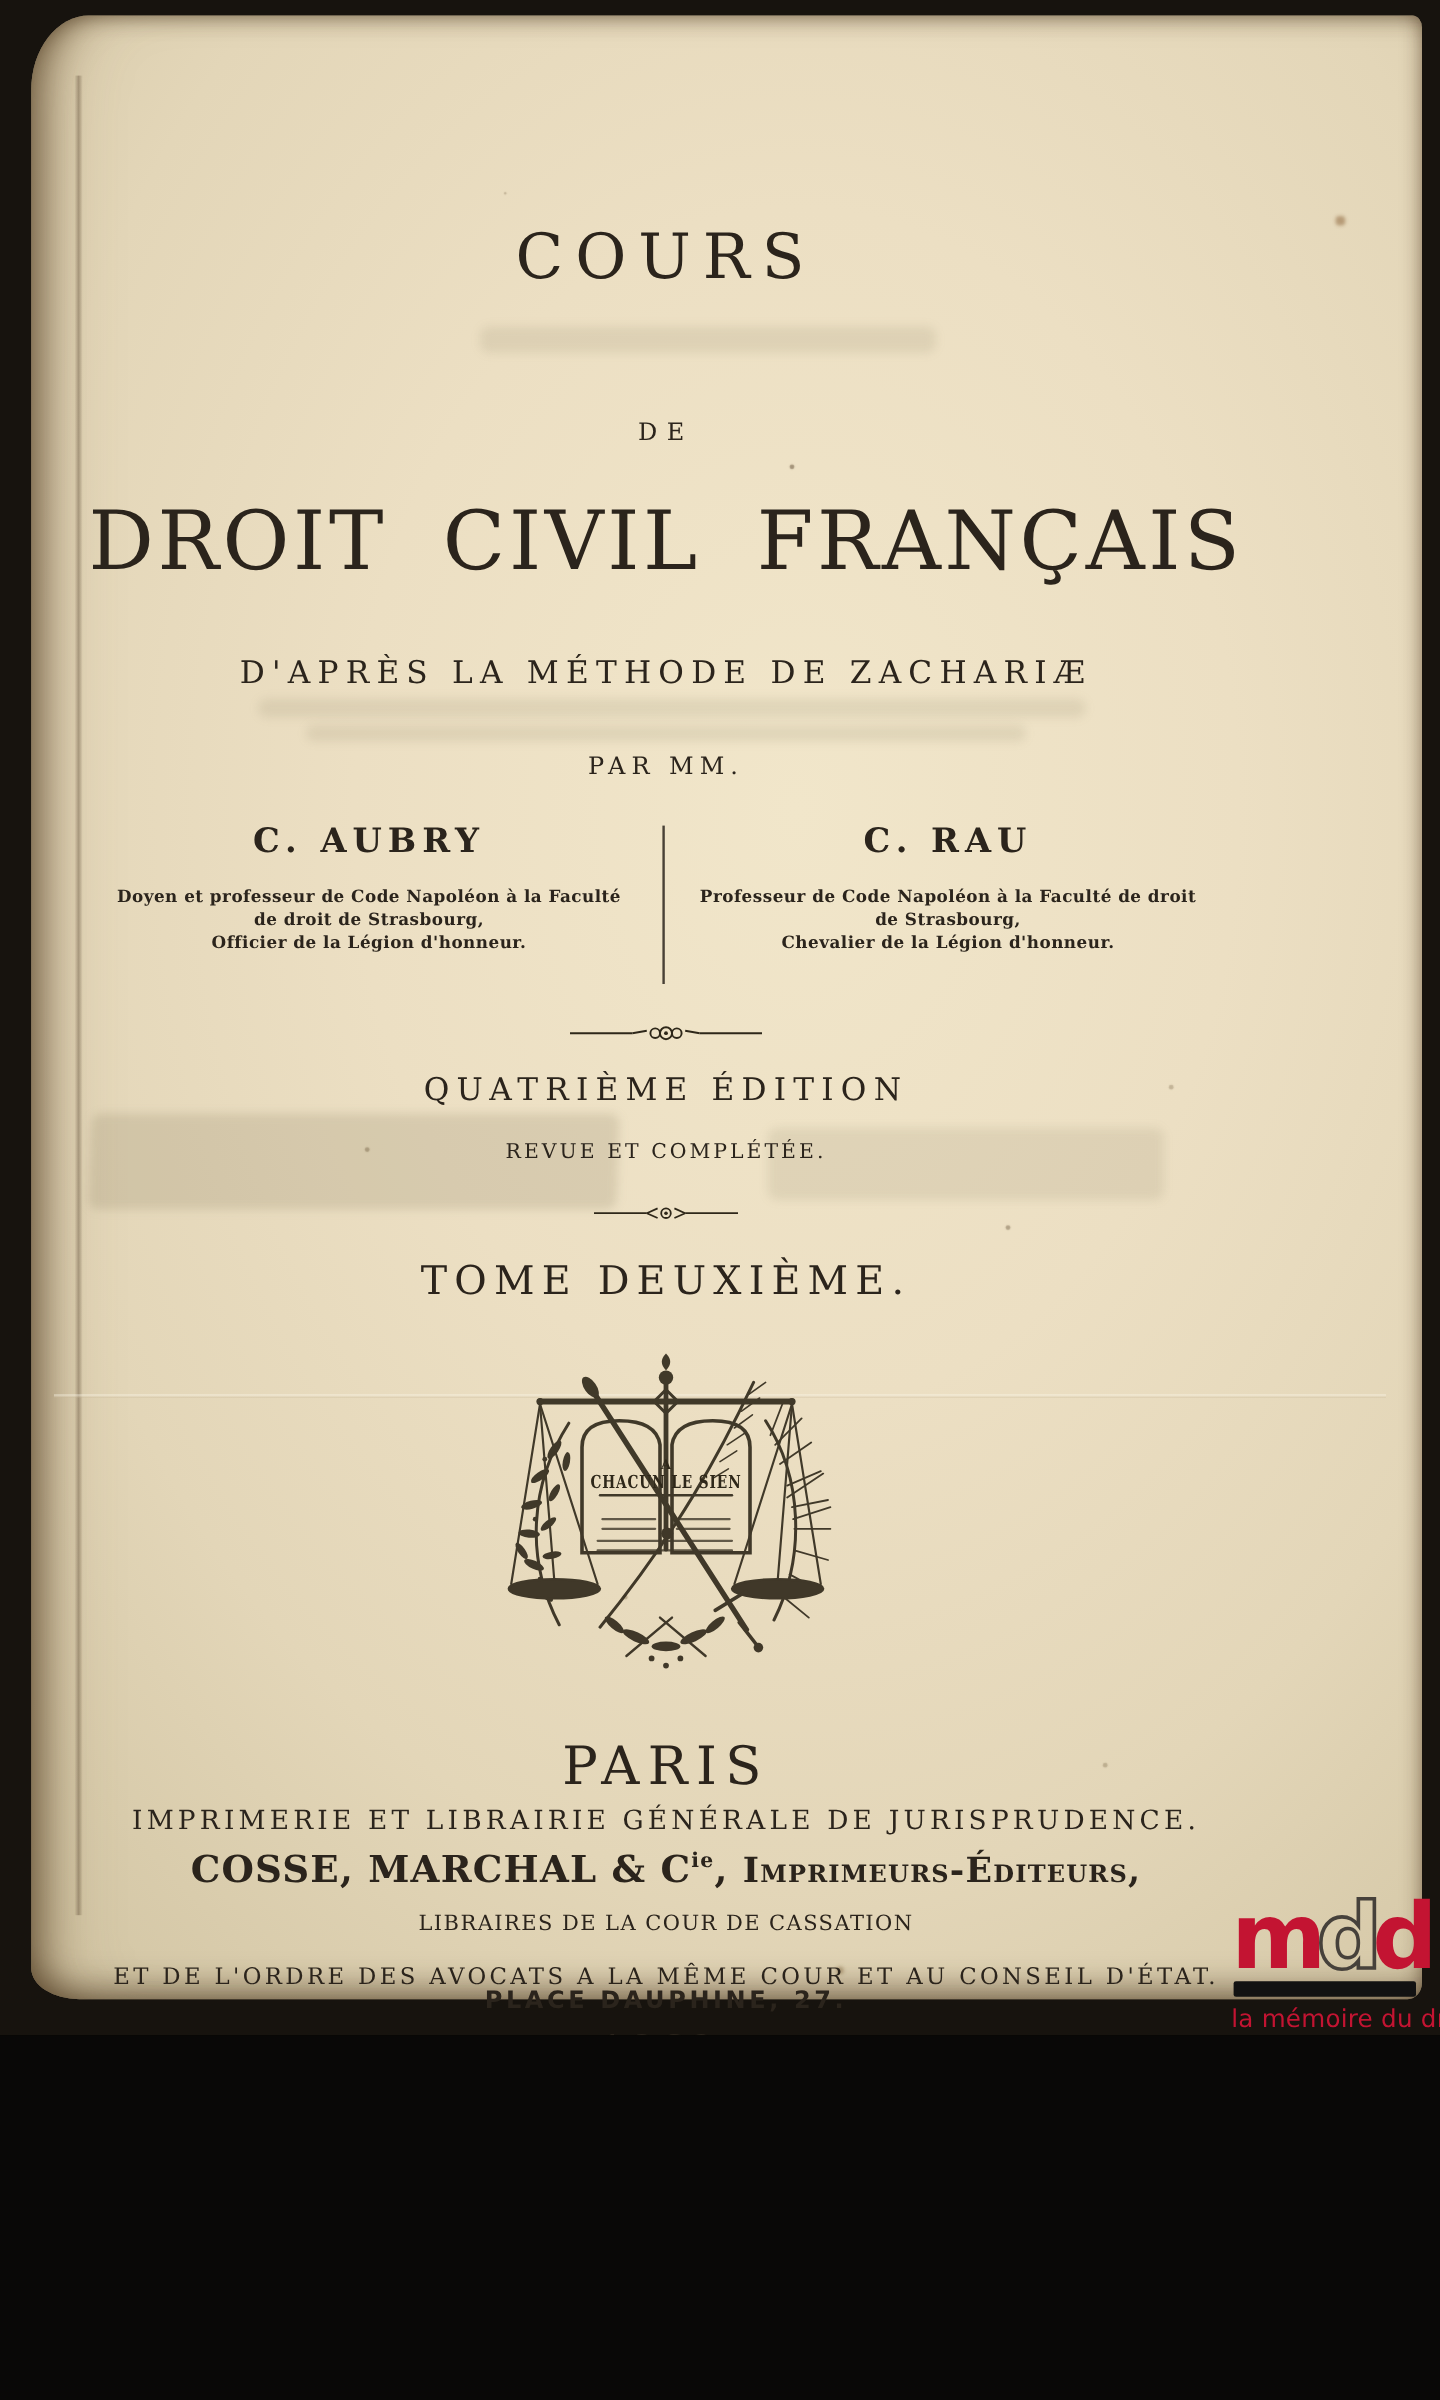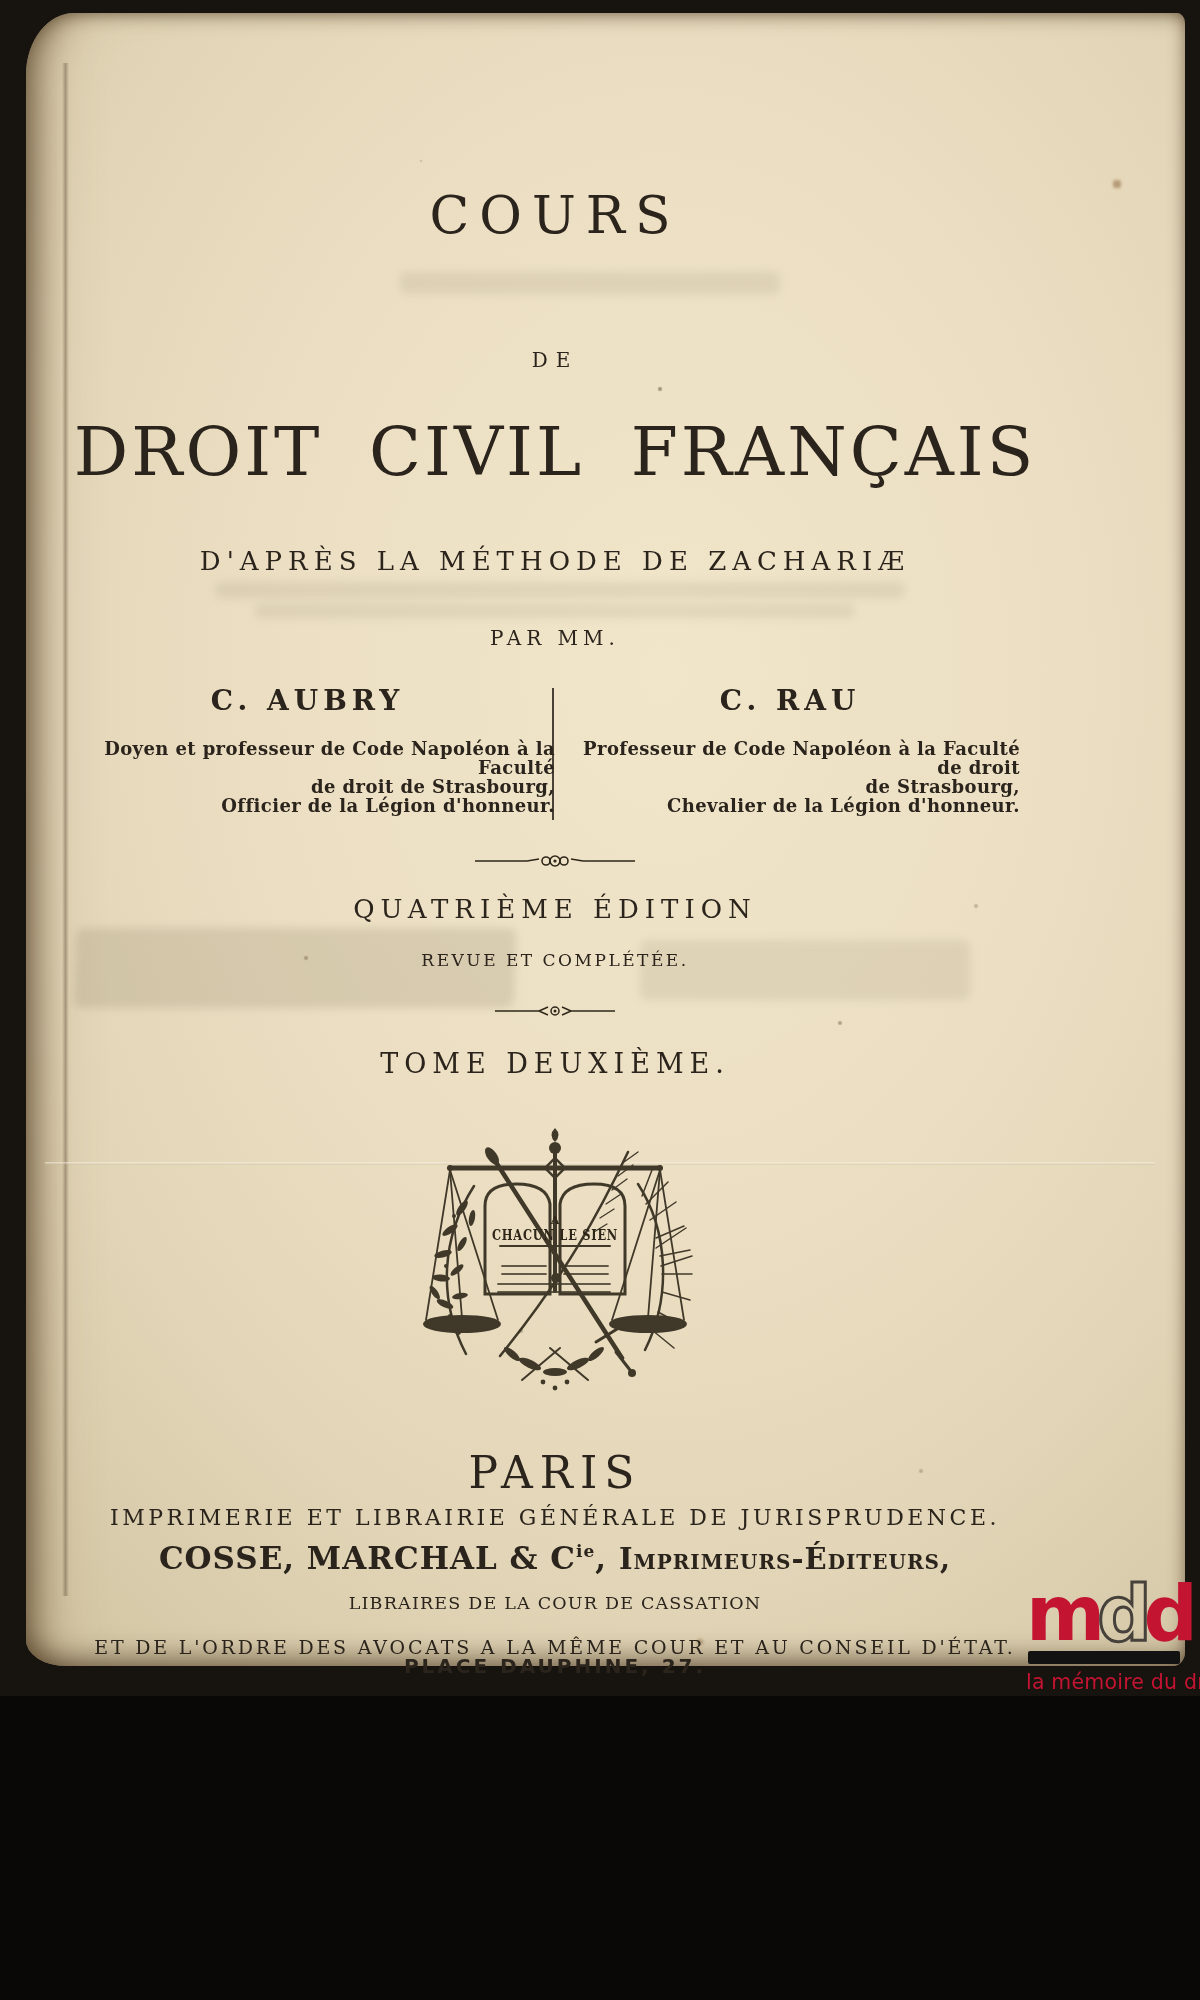--- a/index.html
+++ b/index.html
@@ -56,24 +56,24 @@
   .t-cours{top:188px;font-size:52px;letter-spacing:10px;}
   .t-de{top:350px;font-size:20px;letter-spacing:8px;}
   .t-main{top:416px;font-size:68px;letter-spacing:3px;word-spacing:22px;}
   .t-sub{top:548px;font-size:26px;letter-spacing:6px;}
   .t-parmm{top:628px;font-size:20px;letter-spacing:5px;}
   .authors-divider{position:absolute;left:552px;top:688px;width:2px;height:132px;background:var(--ink);opacity:.85;}
   .author-col{position:absolute;top:684px;text-align:center;}
   .author-col.left{left:60px;width:495px;}
   .author-col.right{left:560px;width:460px;}
   .author-name{font-size:28px;font-weight:bold;letter-spacing:5px;text-align:center;}
-  .author-desc{margin-top:22px;font-size:18px;font-weight:bold;line-height:19px;letter-spacing:.4px;text-align:right;}
+  .author-desc{margin-top:22px;font-size:14px;font-weight:bold;line-height:19px;letter-spacing:.4px;}
   .t-edition{top:896px;font-size:26px;letter-spacing:6px;}
   .t-edition-note{top:952px;font-size:17px;letter-spacing:2.5px;}
-  .t-tome{top:1050px;font-size:27px;letter-spacing:6px;}
+  .t-tome{top:1050px;font-size:33px;letter-spacing:6px;}
   .orn1{top:854px;} .orn2{top:1004px;}
   .emblem-wrap{top:1126px;}
   .t-paris{top:1450px;font-size:44px;letter-spacing:7px;}
   .t-impr{top:1506px;font-size:22px;letter-spacing:3.5px;}
   .t-cosse{top:1542px;font-size:31px;font-weight:bold;letter-spacing:1px;}
   .t-cosse .sup{font-size:17px;vertical-align:12px;}
   .t-cosse .smallcaps{font-variant:small-caps;font-size:29px;}
   .t-libraires{top:1594px;font-size:17.5px;letter-spacing:1.2px;}
   .t-ordre{top:1638px;font-size:19px;letter-spacing:2.8px;}
   .t-place{top:1656px;font-family:"DejaVu Sans","Liberation Sans",sans-serif;

